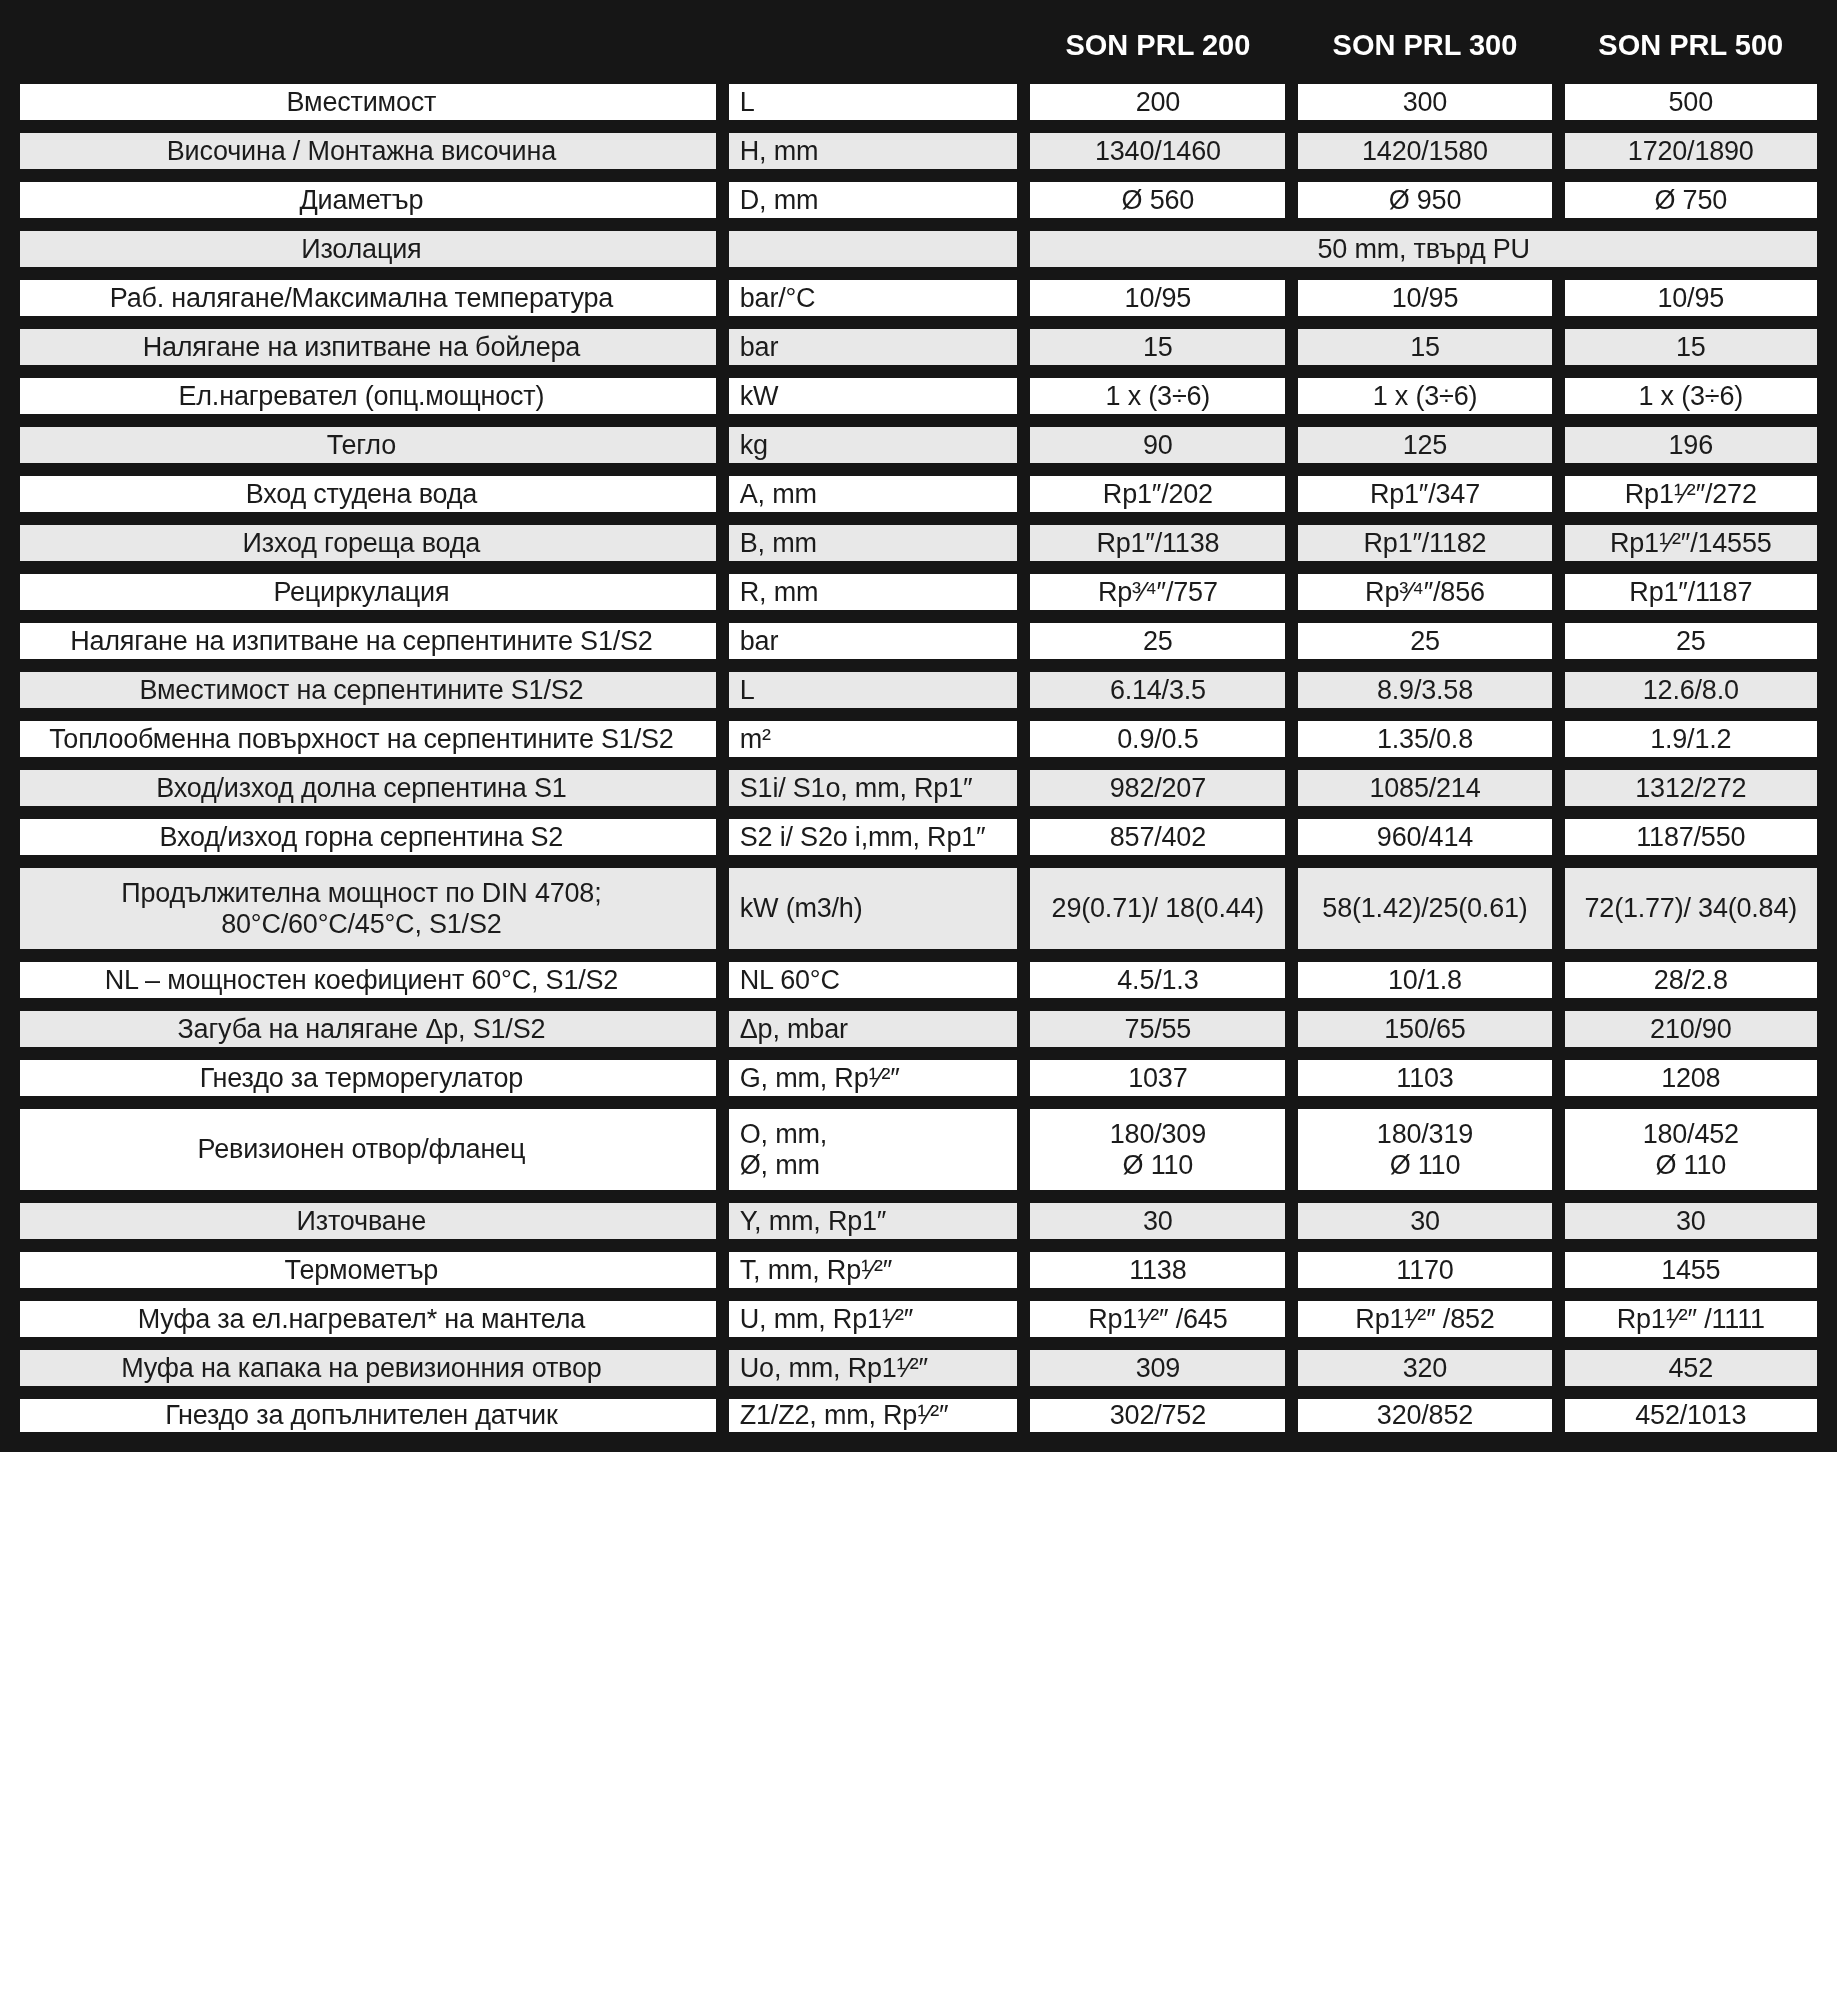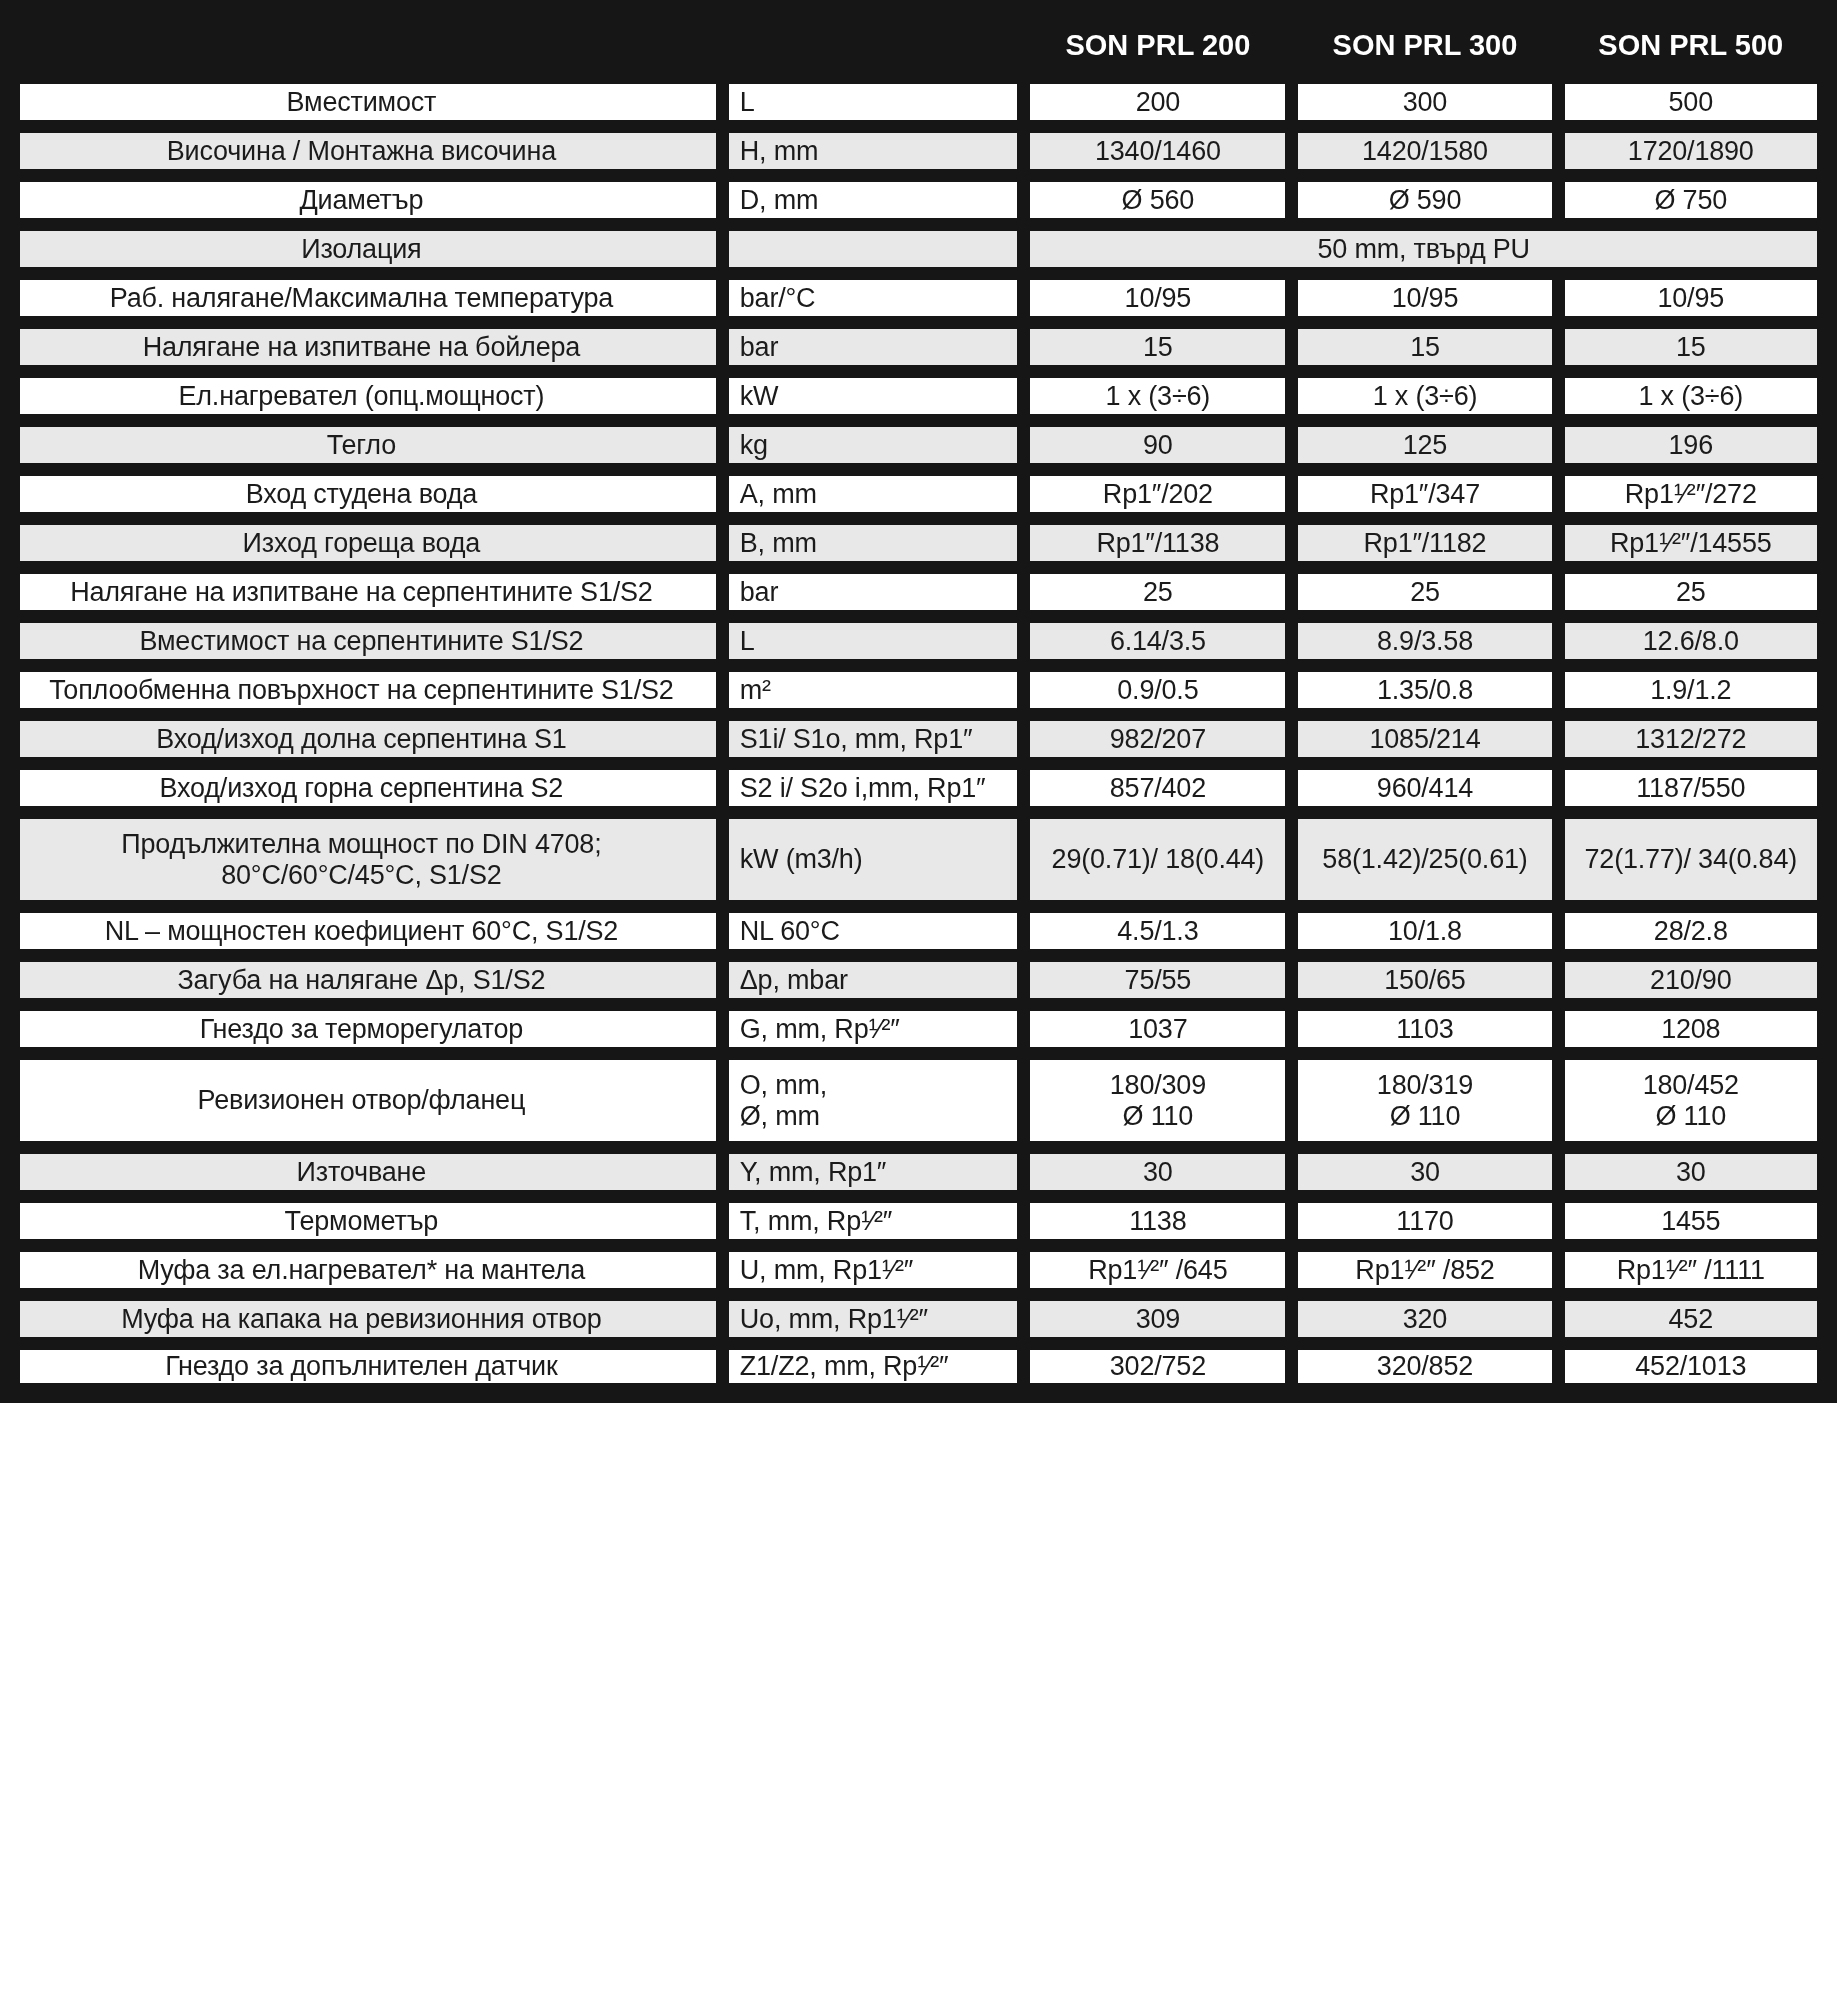--- a/index.html
+++ b/index.html
@@ -68,21 +68,21 @@
         <td class="lbl">Височина / Монтажна височина</td>
         <td class="unit">H, mm</td>
         <td class="val">1340/1460</td>
         <td class="val">1420/1580</td>
         <td class="val">1720/1890</td>
       </tr>
       <tr class="even r-normal">
         <td class="lbl">Диаметър</td>
         <td class="unit">D, mm</td>
         <td class="val">Ø 560</td>
-        <td class="val">Ø 590</td>
+        <td class="val">Ø 950</td>
         <td class="val">Ø 750</td>
       </tr>
       <tr class="odd r-normal">
         <td class="lbl">Изолация</td>
         <td class="unit"></td>
         <td class="val" colspan="3">50 mm, твърд PU</td>
       </tr>
       <tr class="even r-normal">
         <td class="lbl">Раб. налягане/Максимална температура</td>
         <td class="unit">bar/°C</td>
@@ -117,20 +117,27 @@
         <td class="val">Rp1″/202</td>
         <td class="val">Rp1″/347</td>
         <td class="val">Rp1¹⁄²″/272</td>
       </tr>
       <tr class="odd r-normal">
         <td class="lbl">Изход гореща вода</td>
         <td class="unit">B, mm</td>
         <td class="val">Rp1″/1138</td>
         <td class="val">Rp1″/1182</td>
         <td class="val">Rp1¹⁄²″/14555</td>
+      </tr>
+      <tr class="even r-normal">
+        <td class="lbl">Рециркулация</td>
+        <td class="unit">R, mm</td>
+        <td class="val">Rp³⁄⁴″/757</td>
+        <td class="val">Rp³⁄⁴″/856</td>
+        <td class="val">Rp1″/1187</td>
       </tr>
       <tr class="even r-normal">
         <td class="lbl">Налягане на изпитване на серпентините S1/S2</td>
         <td class="unit">bar</td>
         <td class="val">25</td>
         <td class="val">25</td>
         <td class="val">25</td>
       </tr>
       <tr class="odd r-normal">
         <td class="lbl">Вместимост на серпентините S1/S2</td>

